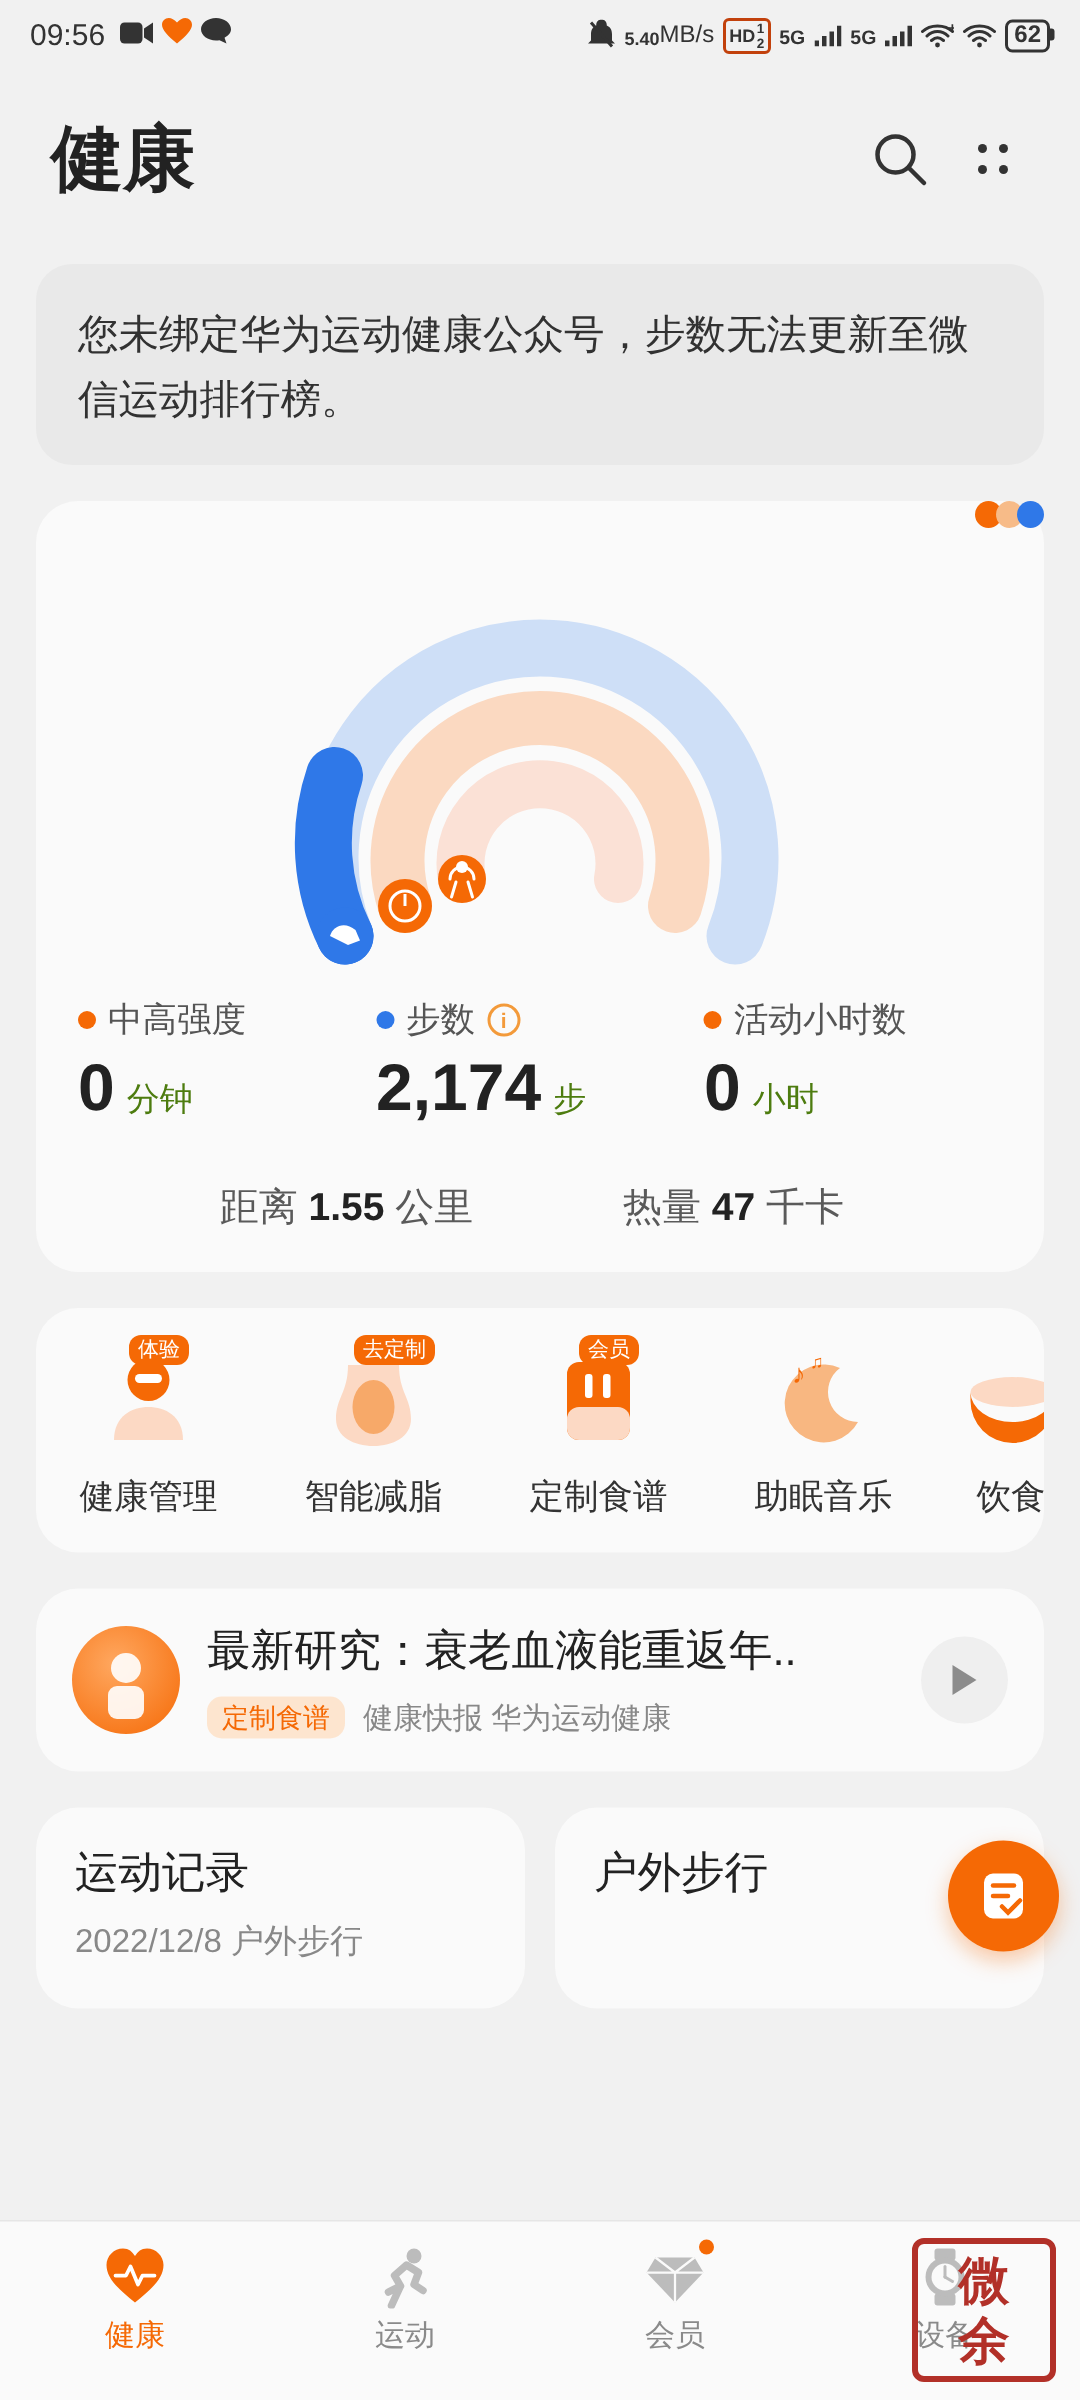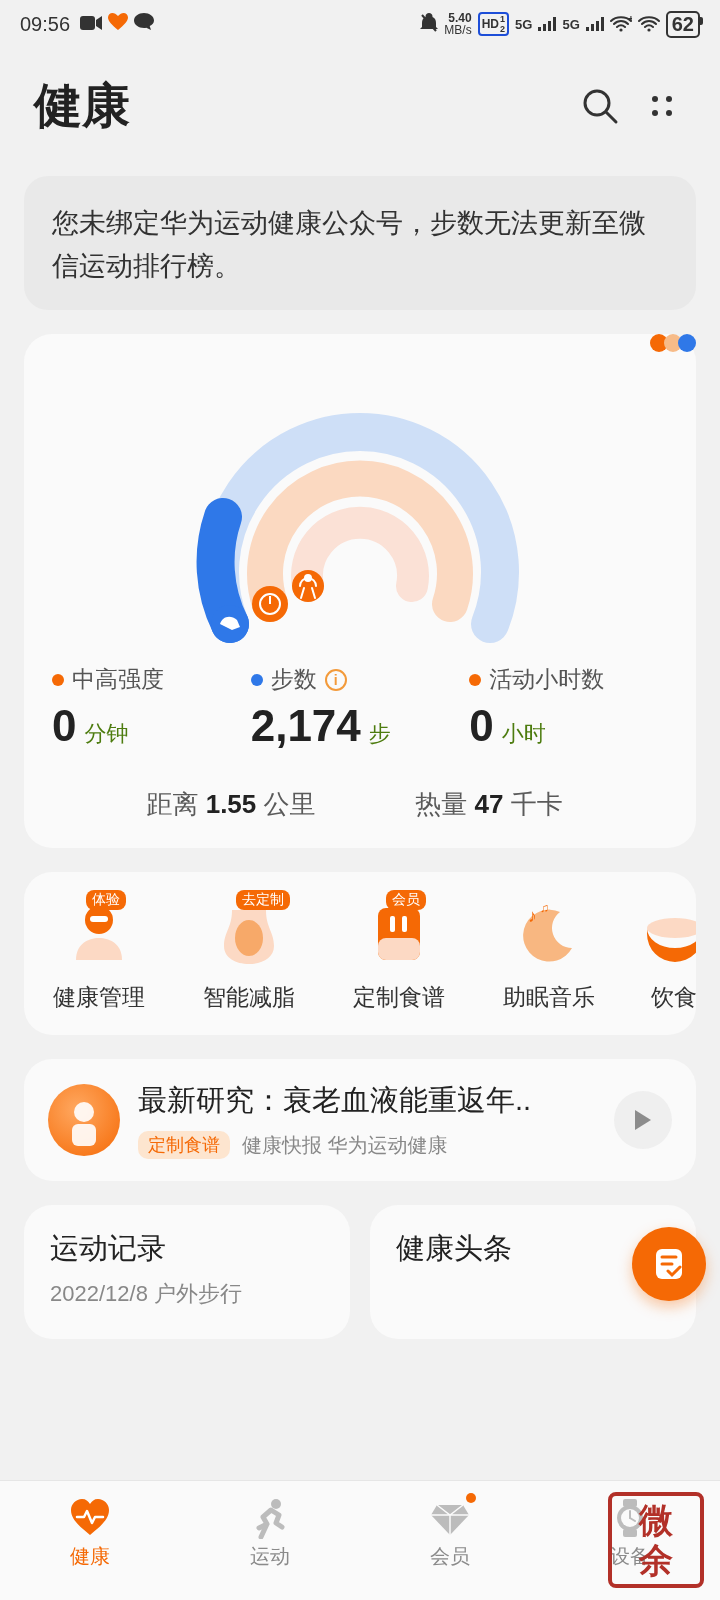--- a/index.html
+++ b/index.html
@@ -12,21 +12,21 @@
   }
   
   .status-bar {
     height: 48px; display: flex; align-items: center;
     padding: 0 20px; font-size: 20px; font-weight: 500; color: #333;
   }
   .status-bar .clock { }
   .status-bar .left-icons { display: flex; gap: 6px; margin-left: 10px; align-items: center; }
   .status-bar .spacer { flex: 1; }
   .status-bar .right-icons { display: flex; gap: 6px; align-items: center; font-size: 14px; }
-  .battery-box { border: 2px solid #333; border-radius: 5px; padding: 0 4px; font-size: 20px; font-weight: 600; position: relative; }
+  .battery-box { border: 2px solid #333; border-radius: 5px; padding: 0 4px; font-size: 16px; font-weight: 600; position: relative; }
   .battery-box:after { content:""; position:absolute; right:-5px; top:4px; width:3px; height:8px; background:#333; border-radius:0 2px 2px 0; }
 
   
   .header-row {
     display: flex; align-items: center;
     padding: 26px 34px 10px 34px;
   }
   .header-title { font-size: 48px; font-weight: 600; flex: 1; }
   .icon-btn { width: 48px; height: 48px; display:flex; align-items:center; justify-content:center; }
 
@@ -141,25 +141,25 @@
     </span>
   </span>
   <span class="spacer"></span>
   <span class="right-icons">
     <span>
       <svg width="18" height="20" viewBox="0 0 18 20">
           <path d="M9 0 C7 0 5.5 1.5 5.5 3.5 L5.5 4 C3 5 2 7 2 10 L2 14 L0 16 L18 16 L16 14 L16 10 C16 7 15 5 12.5 4 L12.5 3.5 C12.5 1.5 11 0 9 0 Z" fill="#333"></path>
           <line x1="2" y1="2" x2="16" y2="18" stroke="#333" stroke-width="2"></line>
         </svg>
     </span>
-    <span style="display:flex;flex-direction:column;align-items:flex-end;line-height:1">
+    <span style="display:flex;flex-direction:row;align-items:flex-end;line-height:1">
       <span style="font-size:12px;font-weight:600">5.40</span>
-      <span style="font-size:12px">MB/s</span>
-    </span>
-    <span style="border:2px solid #1d4ed8;border-radius:4px;padding:0 2px;font-size:12px;font-weight:700;display:flex;align-items:center">
+      <span style="font-size:16px">MB/s</span>
+    </span>
+    <span style="border:2px solid #c2410c;border-radius:4px;padding:0 2px;font-size:12px;font-weight:700;display:flex;align-items:center">
       <span>HD</span>
         <span style="font-size:9px;margin-left:1px">1<br>2</span>
     </span>
     <span style="font-size:13px;font-weight:600">5G</span>
     <svg width="18" height="14" viewBox="0 0 18 14">
         <rect x="0" y="10" width="3" height="4" fill="#333"></rect>
         <rect x="5" y="7" width="3" height="7" fill="#333"></rect>
         <rect x="10" y="4" width="3" height="10" fill="#333"></rect>
         <rect x="15" y="0" width="3" height="14" fill="#333"></rect>
       </svg>
@@ -352,21 +352,21 @@
       </svg>
   </div>
 </div>
 
 <div class="two-cards">
   <div class="small-card">
     <div class="small-title">运动记录</div>
     <div class="small-sub">2022/12/8 户外步行</div>
   </div>
   <div class="small-card">
-    <div class="small-title">健康头条</div>
+    <div class="small-title">户外步行</div>
     <div class="fab">
       <svg width="38" height="38" viewBox="0 0 38 38">
         <rect x="6" y="4" width="26" height="30" rx="6" fill="#fff"></rect>
         <line x1="12" y1="12" x2="26" y2="12" stroke="#f56905" stroke-width="3" stroke-linecap="round"></line>
         <line x1="12" y1="19" x2="22" y2="19" stroke="#f56905" stroke-width="3" stroke-linecap="round"></line>
         <path d="M18 26 L22 30 L30 22" fill="none" stroke="#f56905" stroke-width="3" stroke-linecap="round"></path>
       </svg>
     </div>
   </div>
 </div>

